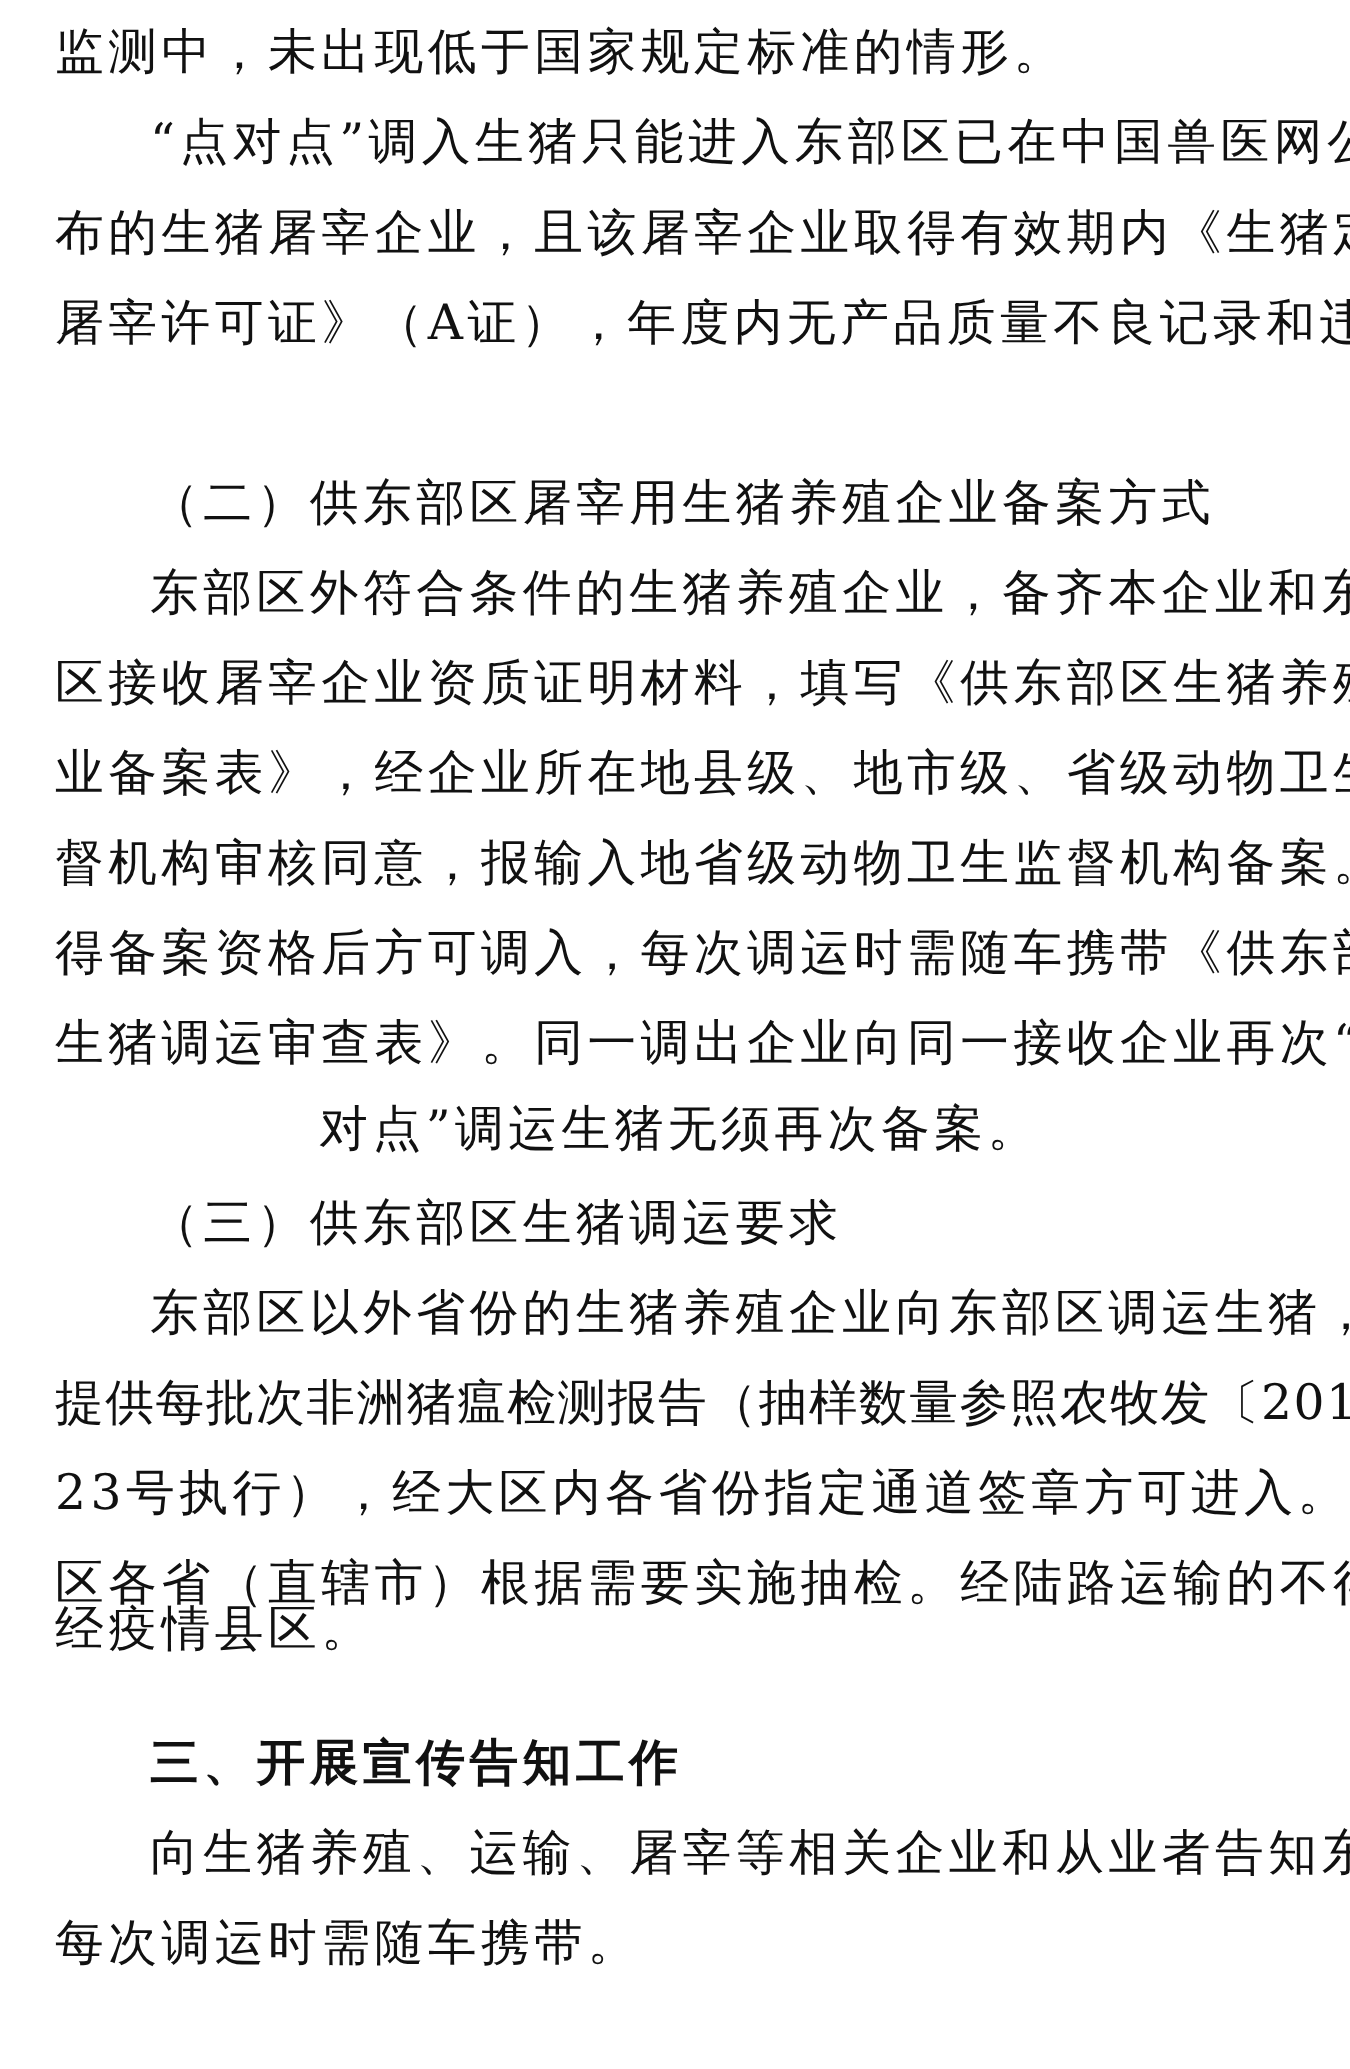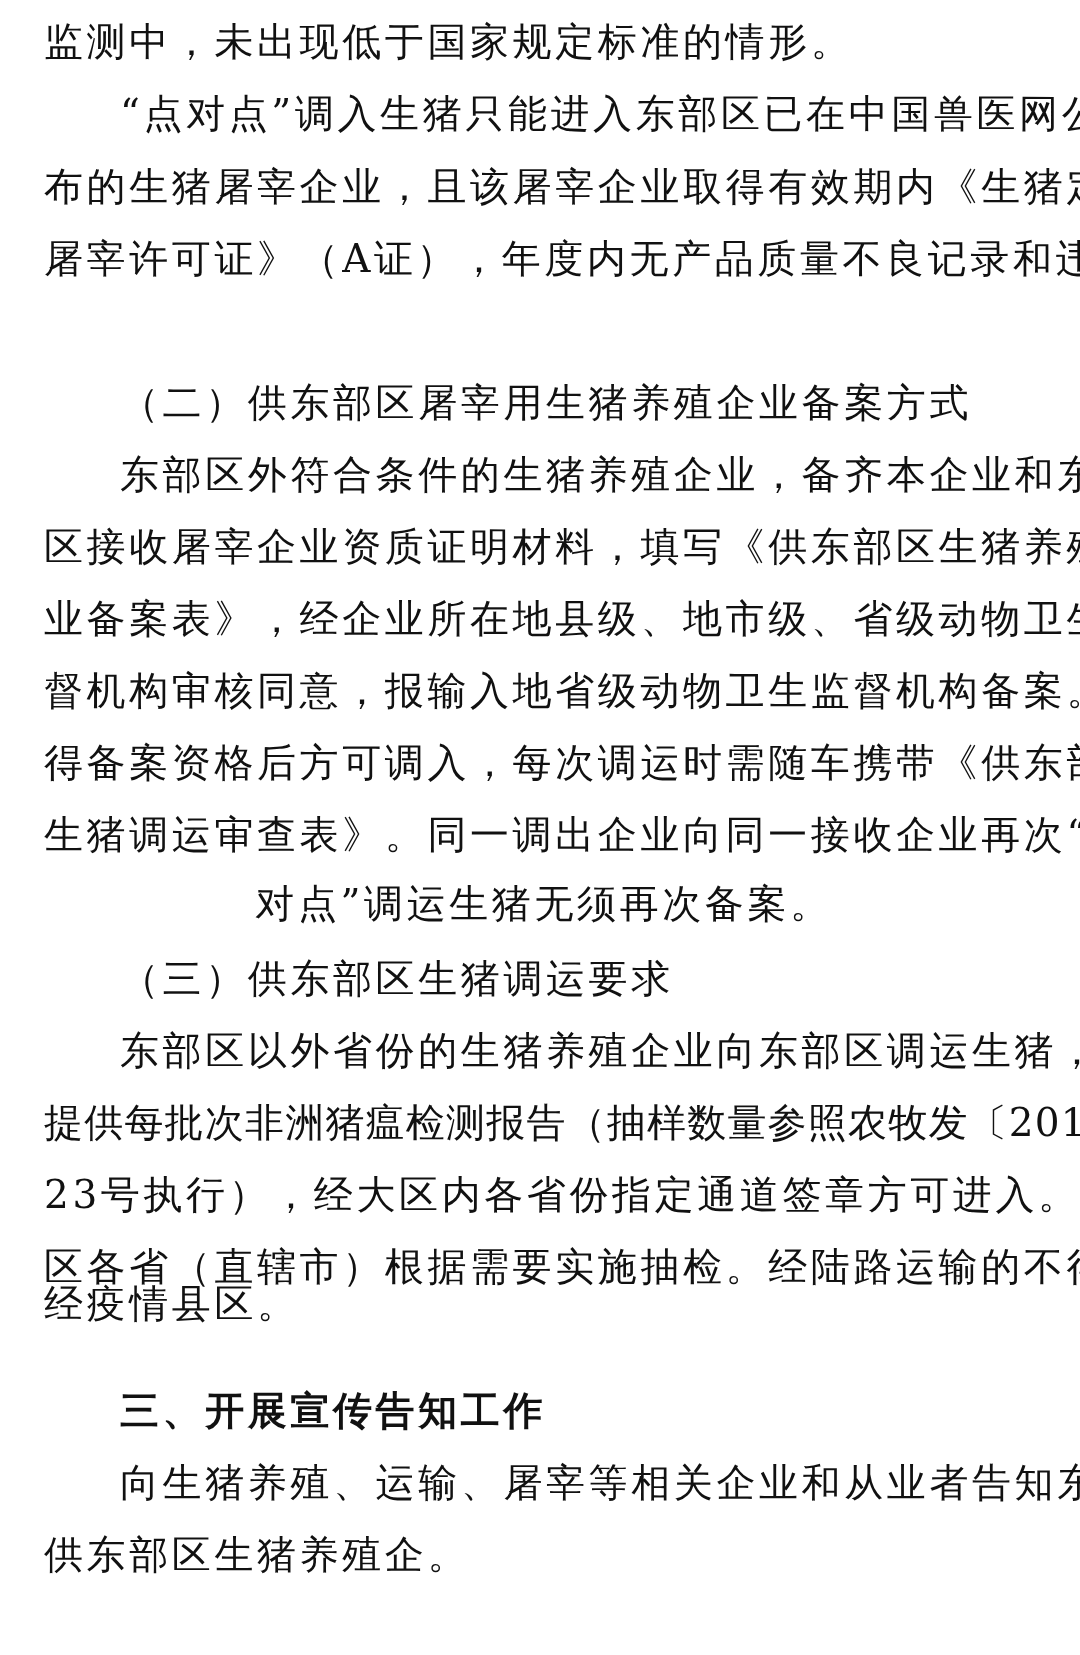--- a/index.html
+++ b/index.html
@@ -56,14 +56,14 @@
   <div class="line" style="top:805px;">生猪调运审查表》。同一调出企业向同一接收企业再次“点</div>
   <div class="line" style="top:874px;text-align:center;">对点”调运生猪无须再次备案。</div>
   <div class="line indent" style="top:949px;">（三）供东部区生猪调运要求</div>
   <div class="line indent" style="top:1021px;">东部区以外省份的生猪养殖企业向东部区调运生猪，需</div>
   <div class="line" style="top:1093px; letter-spacing:1.2px;">提供每批次非洲猪瘟检测报告（抽样数量参照农牧发〔2018〕</div>
   <div class="line" style="top:1165px;">23号执行），经大区内各省份指定通道签章方可进入。东部</div>
   <div class="line" style="top:1237px;">区各省（直辖市）根据需要实施抽检。经陆路运输的不得途</div>
   <div class="line" style="top:1255px;margin-top:19px;">经疫情县区。</div>
   <div class="line indent heading-bold" style="top:1381px;">三、开展宣传告知工作</div>
   <div class="line indent" style="top:1453px;">向生猪养殖、运输、屠宰等相关企业和从业者告知东部</div>
-  <div class="line" style="top:1525px;">供东部区生猪养殖企。</div>
+  <div class="line" style="top:1525px;">每次调运时需随车携带。</div>
 </div>
 
 </body></html>

